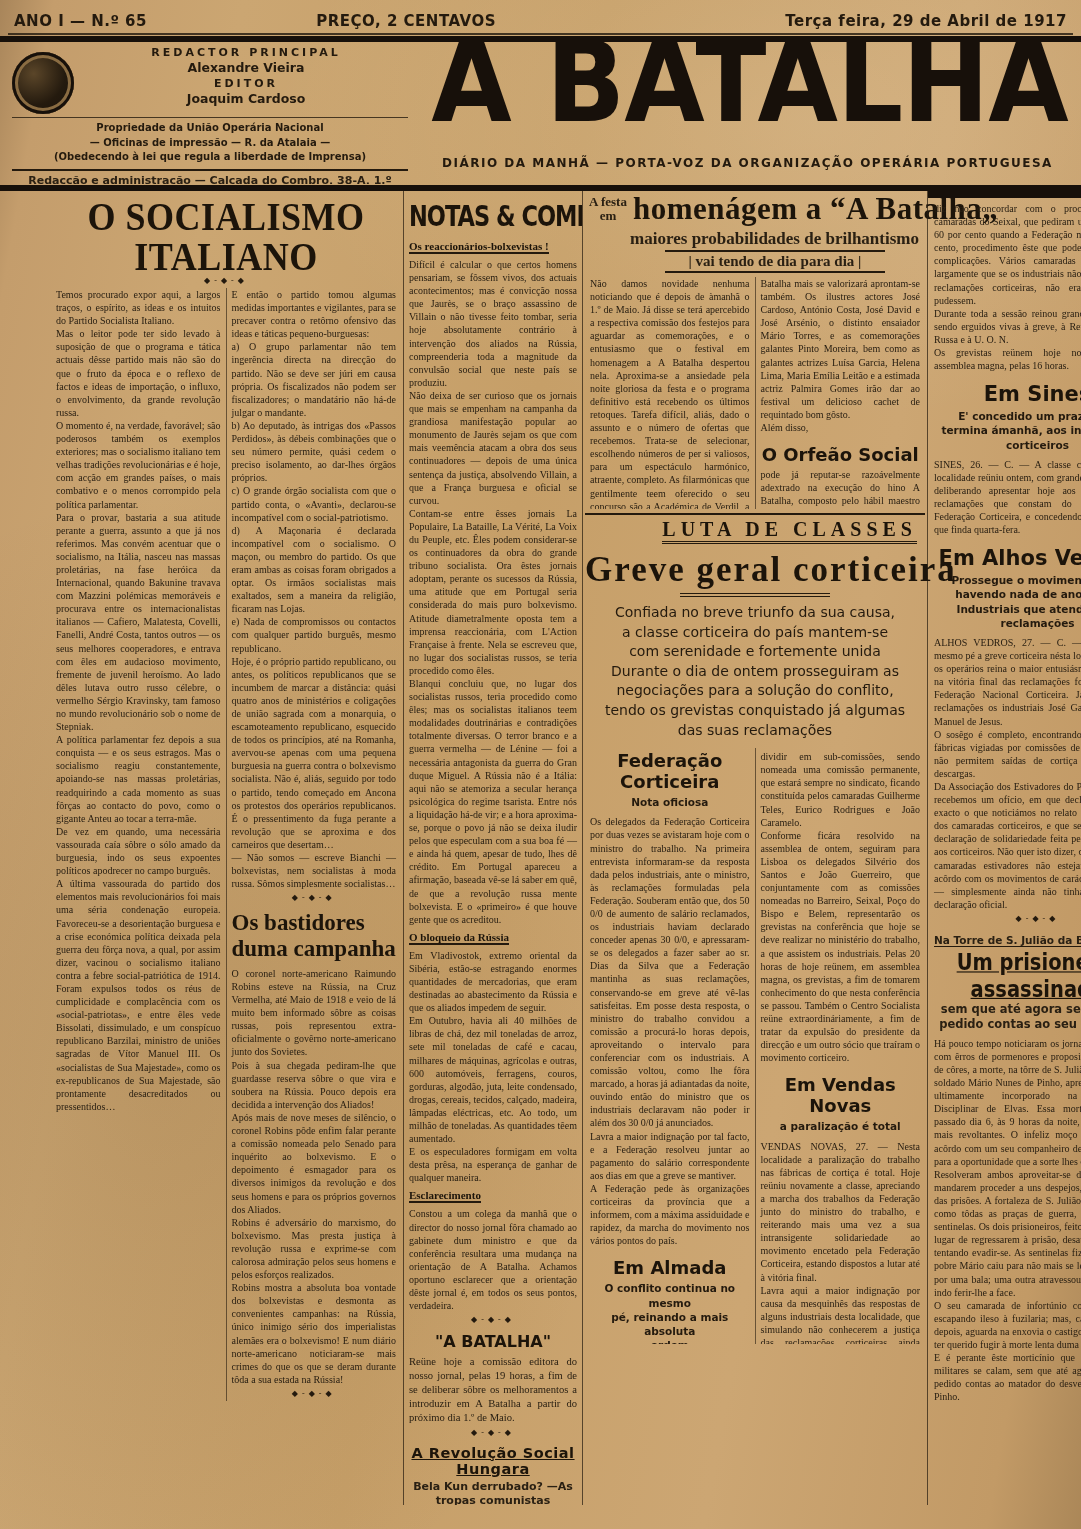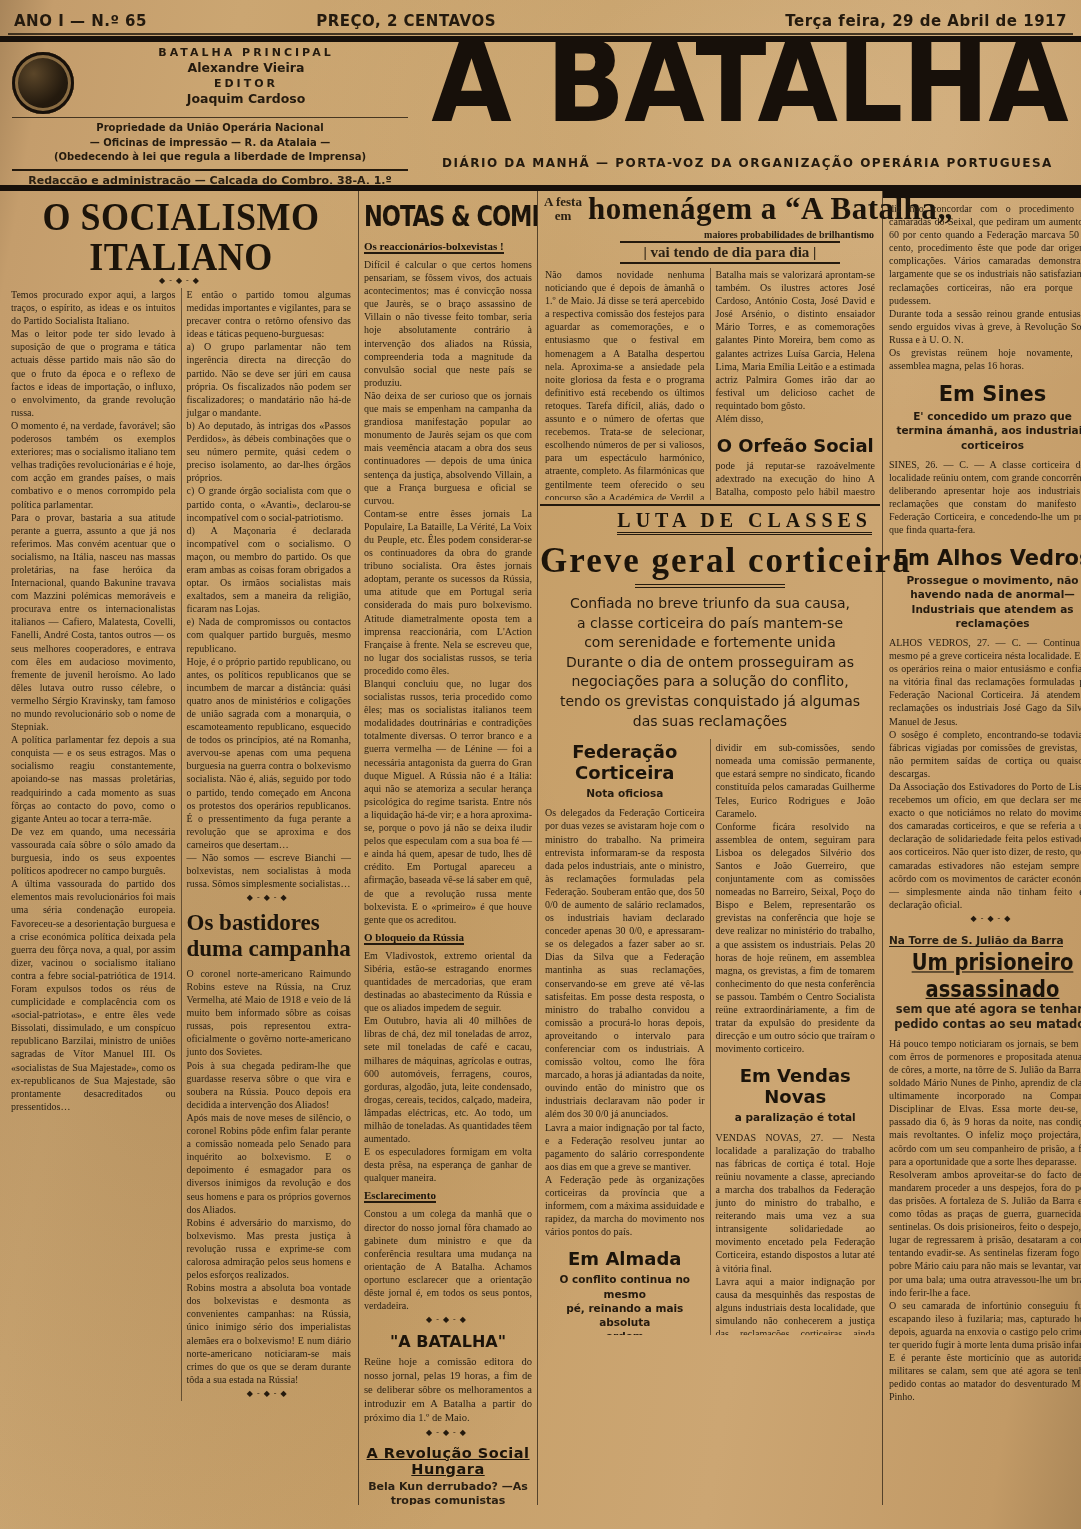--- a/index.html
+++ b/index.html
@@ -34,21 +34,21 @@
   .mh-small{font-size:10px;font-weight:bold;text-align:center;line-height:1.45;color:#241a0e;}
   .mh-addr{font-size:11px;font-weight:bold;text-align:center;margin-top:4px;
     border-top:2px solid #241a0e;padding-top:3px;}
   .mh-right{flex:1;position:relative;}
   .mh-title{position:absolute;top:-14px;left:0;width:100%;text-align:center;
     font-family:"DejaVu Sans",sans-serif;font-weight:900;font-size:104px;line-height:1.05;
     letter-spacing:-1px;color:#17100a;transform:scaleY(1.08);white-space:nowrap;}
   .mh-sub{position:absolute;bottom:14px;left:24px;font-family:"DejaVu Sans",sans-serif;
     font-weight:bold;font-size:12px;letter-spacing:1.5px;color:#241a0e;white-space:nowrap;}
   
-  .cols{display:flex;height:1314px;padding:0 4px;overflow:hidden;}
+  .cols{display:flex;height:1314px;padding:0 4px;overflow:hidden;margin-left:45px;}
   .vb{border-left:1px solid rgba(36,26,14,.7);}
   .colgroup-left{width:350px;flex:0 0 auto;padding:0 2px;}
   .col3{width:168px;flex:0 0 auto;padding:0 5px;overflow:hidden;}
   .colgroup-mid{width:340px;flex:0 0 auto;padding:0 2px;}
   .col6{width:207px;flex:0 0 auto;padding:0 6px;overflow:hidden;}
   .twocol{display:flex;}
   .subcol{width:50%;padding:0 5px;overflow:hidden;}
   .subcol + .subcol{border-left:1px solid rgba(36,26,14,.6);}
   
   .body{font-size:10px;line-height:1.31;text-align:justify;white-space:pre-line;color:#2a2013;}
@@ -65,21 +65,21 @@
   .sechead{font-family:"DejaVu Sans",sans-serif;font-weight:bold;font-size:21px;
     text-align:center;margin:10px 0 3px;color:#1c140a;}
   .sechead.sm{font-size:18px;}
   .subdeck{font-family:"DejaVu Sans",sans-serif;font-weight:bold;font-size:10.5px;
     text-align:center;line-height:1.35;margin:0 0 6px;white-space:pre-line;color:#241a0e;}
   .kicker{font-size:16px;font-weight:bold;letter-spacing:2.5px;
     border-bottom:2px solid #241a0e;padding:2px 4px 3px;margin:4px 2px 4px;color:#1c140a;}
   .hom-row{display:flex;align-items:center;padding:0 4px;}
   .hom-lead{font-size:13px;font-weight:bold;line-height:1.1;text-align:center;white-space:pre-line;flex:0 0 auto;margin-right:6px;}
   .hom-head{font-size:31px;font-weight:bold;letter-spacing:.5px;white-space:nowrap;color:#1c140a;}
-  .hom-deck1{font-size:10px;font-weight:bold;text-align:right;padding-right:6px;margin-top:2px;}
+  .hom-deck1{font-size:17px;font-weight:bold;text-align:right;padding-right:6px;margin-top:2px;}
   .hom-deck2{font-size:15px;font-weight:bold;text-align:center;margin:1px 40px 4px 80px;
     border-top:2px solid #241a0e;border-bottom:2px solid #241a0e;padding:1px 0;}
   .luta{border-top:2px solid #241a0e;padding-top:3px;margin-top:4px;}
   .luta-kick{font-size:20px;font-weight:bold;letter-spacing:5px;text-align:right;
     padding-right:8px;color:#1c140a;}
   .luta-kick span{border-bottom:3px double #241a0e;padding-bottom:1px;}
   .h-greve{font-size:35px;font-weight:bold;text-align:center;letter-spacing:2px;
     margin:8px 0 2px;color:#1c140a;transform:scaleY(1.05);white-space:nowrap;}
   .greve-rule{width:150px;margin:4px auto 6px;border-top:4px double #241a0e;}
   .greve-deck{font-family:"DejaVu Sans",sans-serif;font-weight:normal;font-size:14px;
@@ -112,21 +112,21 @@
     <span>Terça feira, 29 de Abril de 1917</span>
   </div>
   <div class="rule-thin"></div>
   <div class="rule-thick"></div>
 
   <div class="masthead">
     <div class="mh-left">
       <div class="mh-row">
         <div class="stamp"></div>
         <div class="mh-staff">
-          <div class="lbl">BATALHA PRINCIPAL</div>
+          <div class="lbl">REDACTOR PRINCIPAL</div>
           <div class="nm">Alexandre Vieira</div>
           <div class="lbl">EDITOR</div>
           <div class="nm">Joaquim Cardoso</div>
         </div>
       </div>
       <hr class="mh-sep">
       <div class="mh-small">Propriedade da União Operária Nacional</div>
       <div class="mh-small">— Oficinas de impressão — R. da Atalaia —</div>
       <div class="mh-small">(Obedecendo à lei que regula a liberdade de Imprensa)</div>
       <div class="mh-addr">Redacção e administração — Calçada do Combro, 38-A, 1.º</div>

